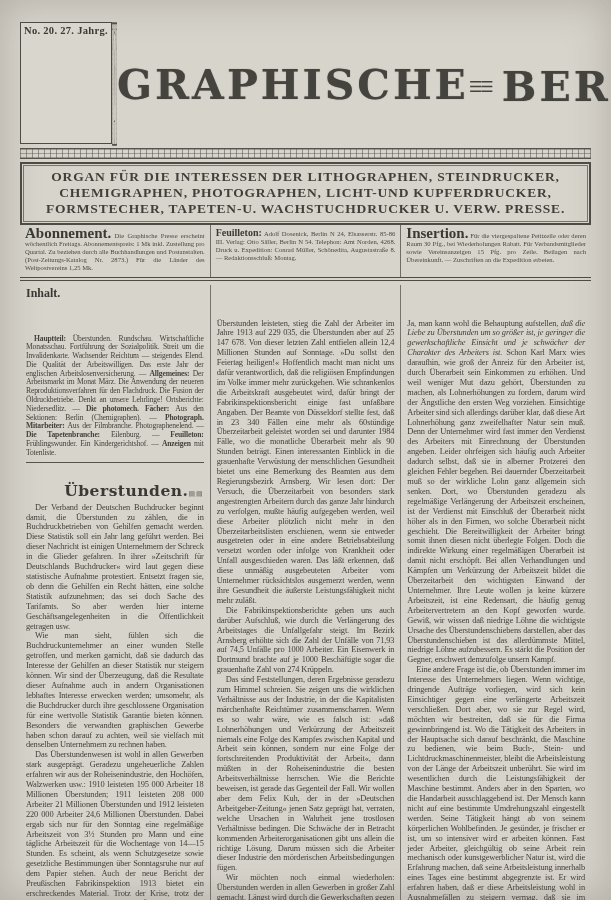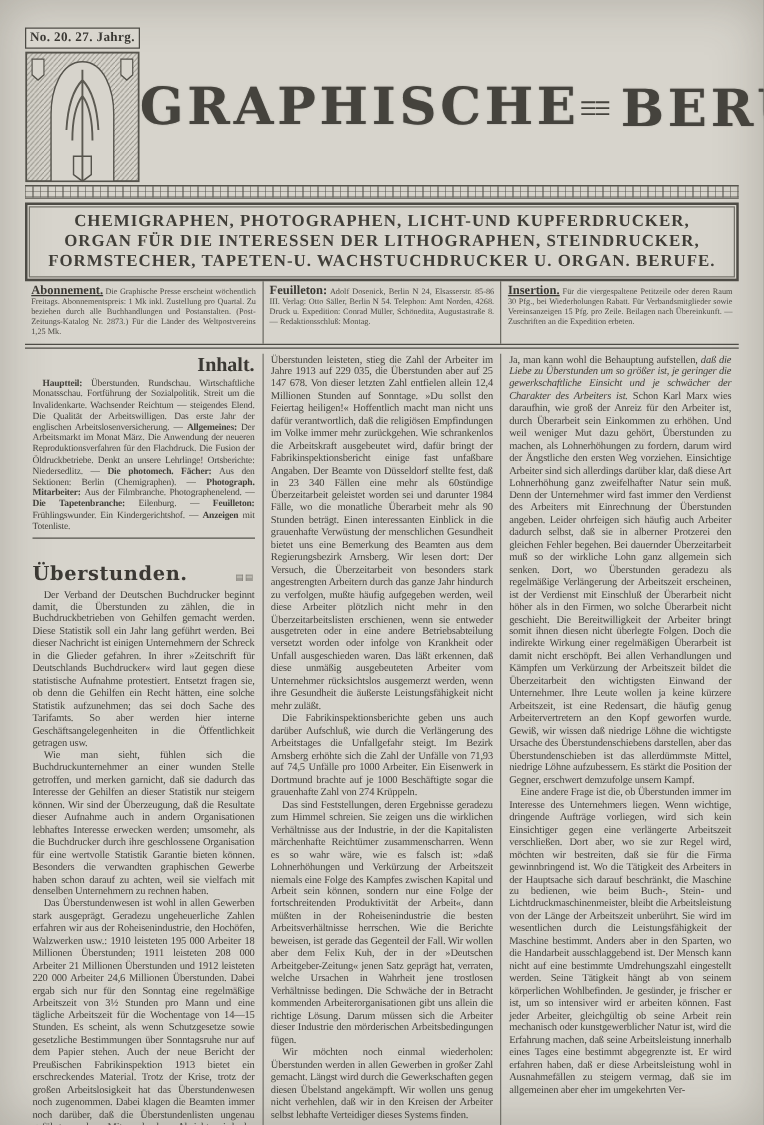--- a/index.html
+++ b/index.html
@@ -6,21 +6,21 @@
   .page {
     position:relative; width:611px; height:900px; margin:0 auto;
     background:#d7d4cc; overflow:hidden; color:#3e3c37;
     font-family:"Liberation Serif", serif;
     box-shadow: inset 0 0 40px rgba(60,55,45,.25);
   }
   .inner { padding:22px 20px 0 20px; }
 
   
   .mast { display:flex; align-items:stretch; height:124px; }
-  .mast-side { width:97px; display:flex; flex-direction:column; }
+  .mast-side { width:97px; display:flex; flex-direction:row; }
   .issue-box, .date-box {
     border:1.5px solid #4d4b45; padding:2px 3px; text-align:center;
     font-weight:bold; font-size:10.5px; letter-spacing:.3px; color:#3b3934;
     background:#d9d6ce; margin-bottom:2px; white-space:nowrap;
   }
   .ornament { flex:1; }
   .mast-center { flex:1; display:flex; align-items:center; justify-content:center; padding-top:2px; }
   .title-line1, .title-line2 {
     font-family:"DejaVu Serif", serif; font-weight:bold; color:#45433d;
     font-size:41px; line-height:1.0; letter-spacing:3px; white-space:nowrap;
@@ -46,36 +46,36 @@
   .subtitle-line {
     font-family:"Liberation Serif", serif; font-weight:bold; color:#413f39;
     font-size:13.5px; line-height:16px; letter-spacing:.8px; white-space:nowrap;
   }
 
   
   .infobar { display:flex; border-bottom:1px solid #4d4b45; }
   .info-col { flex:1; padding:4px 5px 5px 5px; font-size:6.6px; line-height:8px; color:#4a4841; text-align:justify; }
   .info-col + .info-col { border-left:1px solid #6e6c64; }
   .info-label { font-weight:bold; color:#3b3934; }
-  .label-lg { font-size:10px;text-decoration:underline; } .label-md { font-size:10px; }
+  .label-lg { font-size:15px; } .label-md { font-size:10px; }
   .double-rule { border-top:1px solid #4d4b45; margin-top:1.5px; margin-bottom:0; }
 
   
   .body-cols { display:flex; height:636px; margin-top:4px; }
   .col { width:33.333%; padding:0 6px; overflow:hidden; }
   .col + .col { border-left:1px solid #75736b; }
   .col p {
     margin:0; font-size:8.4px; line-height:9.9px; letter-spacing:-0.15px;
     text-align:justify; color:#43413b; text-indent:9px;
   }
-  .col p.noindent { text-indent:0; }
-  .inhalt-heading { text-align:right; font-weight:bold; font-size:16px; margin:1px 0 1px 0; color:#3b3934; }
+  .col p.noindent { text-indent:0;margin-top:34px; }
+  .inhalt-heading { text-align:left; font-weight:bold; font-size:12px; margin:1px 0 1px 0; color:#3b3934; }
   .inhalt-text { font-size:7.6px !important; line-height:8.8px !important; text-indent:8px !important; }
   .inhalt-rule { border-top:1px solid #55534c; margin:4px 0 3px 0; }
-  .article-heading-row { display:flex; align-items:baseline; justify-content:space-between; margin:18px 0 3px 0; }
+  .article-heading-row { display:flex; align-items:baseline; justify-content:flex-end; margin:18px 0 3px 0; }
   .article-heading { font-family:"DejaVu Serif", serif; font-weight:bold; font-size:15.5px; letter-spacing:.5px; color:#3b3934; }
   .heading-mark { font-size:7px; color:#6e6c64; letter-spacing:1px; font-family:"DejaVu Sans", sans-serif; }
 </style>
 </head>
 <body>
 
 <div class="page">
   <div class="inner">
 
     <div class="mast">
@@ -117,23 +117,23 @@
           <path d="M48.5 14 L48.5 99 M48.5 22 C 40 30 36 44 35 60 M48.5 22 C 57 30 61 44 62 60 M48.5 34 C 42 42 40 54 40 68 M48.5 34 C 55 42 57 54 57 68" fill="none" stroke="#5c5a52" stroke-width="1.6"></path>
           <path d="M41 80 L56 80 L56 94 L48.5 99 L41 94 Z" fill="none" stroke="#55534c" stroke-width="1.2"></path>
           <path d="M6 6 L16 6 L16 18 L11 22 L6 18 Z M81 6 L91 6 L91 18 L86 22 L81 18 Z" fill="#d7d4cc" stroke="#55534c" stroke-width="1"></path>
         </svg>
       </div>
     </div>
 
     <div class="mosaic"></div>
 
     <div class="subtitle-box">
+      <div class="subtitle-line">ORGAN FÜR DIE INTERESSEN DER LITHOGRAPHEN, STEINDRUCKER,</div>
       <div class="subtitle-line">CHEMIGRAPHEN, PHOTOGRAPHEN, LICHT-UND KUPFERDRUCKER,</div>
-      <div class="subtitle-line">ORGAN FÜR DIE INTERESSEN DER LITHOGRAPHEN, STEINDRUCKER,</div>
-      <div class="subtitle-line">FORMSTECHER, TAPETEN-U. WACHSTUCHDRUCKER U. ORGAN. BERUFE.</div>
+      <div class="subtitle-line">FORMSTECHER, TAPETEN-U. WACHSTUCHDRUCKER U. VERW. PRESSE.</div>
     </div>
 
     <div class="infobar">
       <div class="info-col">
         <span class="info-label label-lg">Abonnement.</span><span> Die Graphische Presse erscheint wöchentlich Freitags. Abonnementspreis: 1 Mk inkl. Zustellung pro Quartal. Zu beziehen durch alle Buchhandlungen und Postanstalten. (Post-Zeitungs-Katalog Nr. 2873.) Für die Länder des Weltpostvereins 1,25 Mk.</span>
       </div>
       <div class="info-col">
         <span class="info-label label-md">Feuilleton:</span><span> Adolf Dosenick, Berlin N 24, Elsasserstr. 85-86 III. Verlag: Otto Säller, Berlin N 54. Telephon: Amt Norden, 4268. Druck u. Expedition: Conrad Müller, Schönedita, Augustastraße 8. — Redaktionsschluß: Montag.</span>
       </div>
       <div class="info-col">

